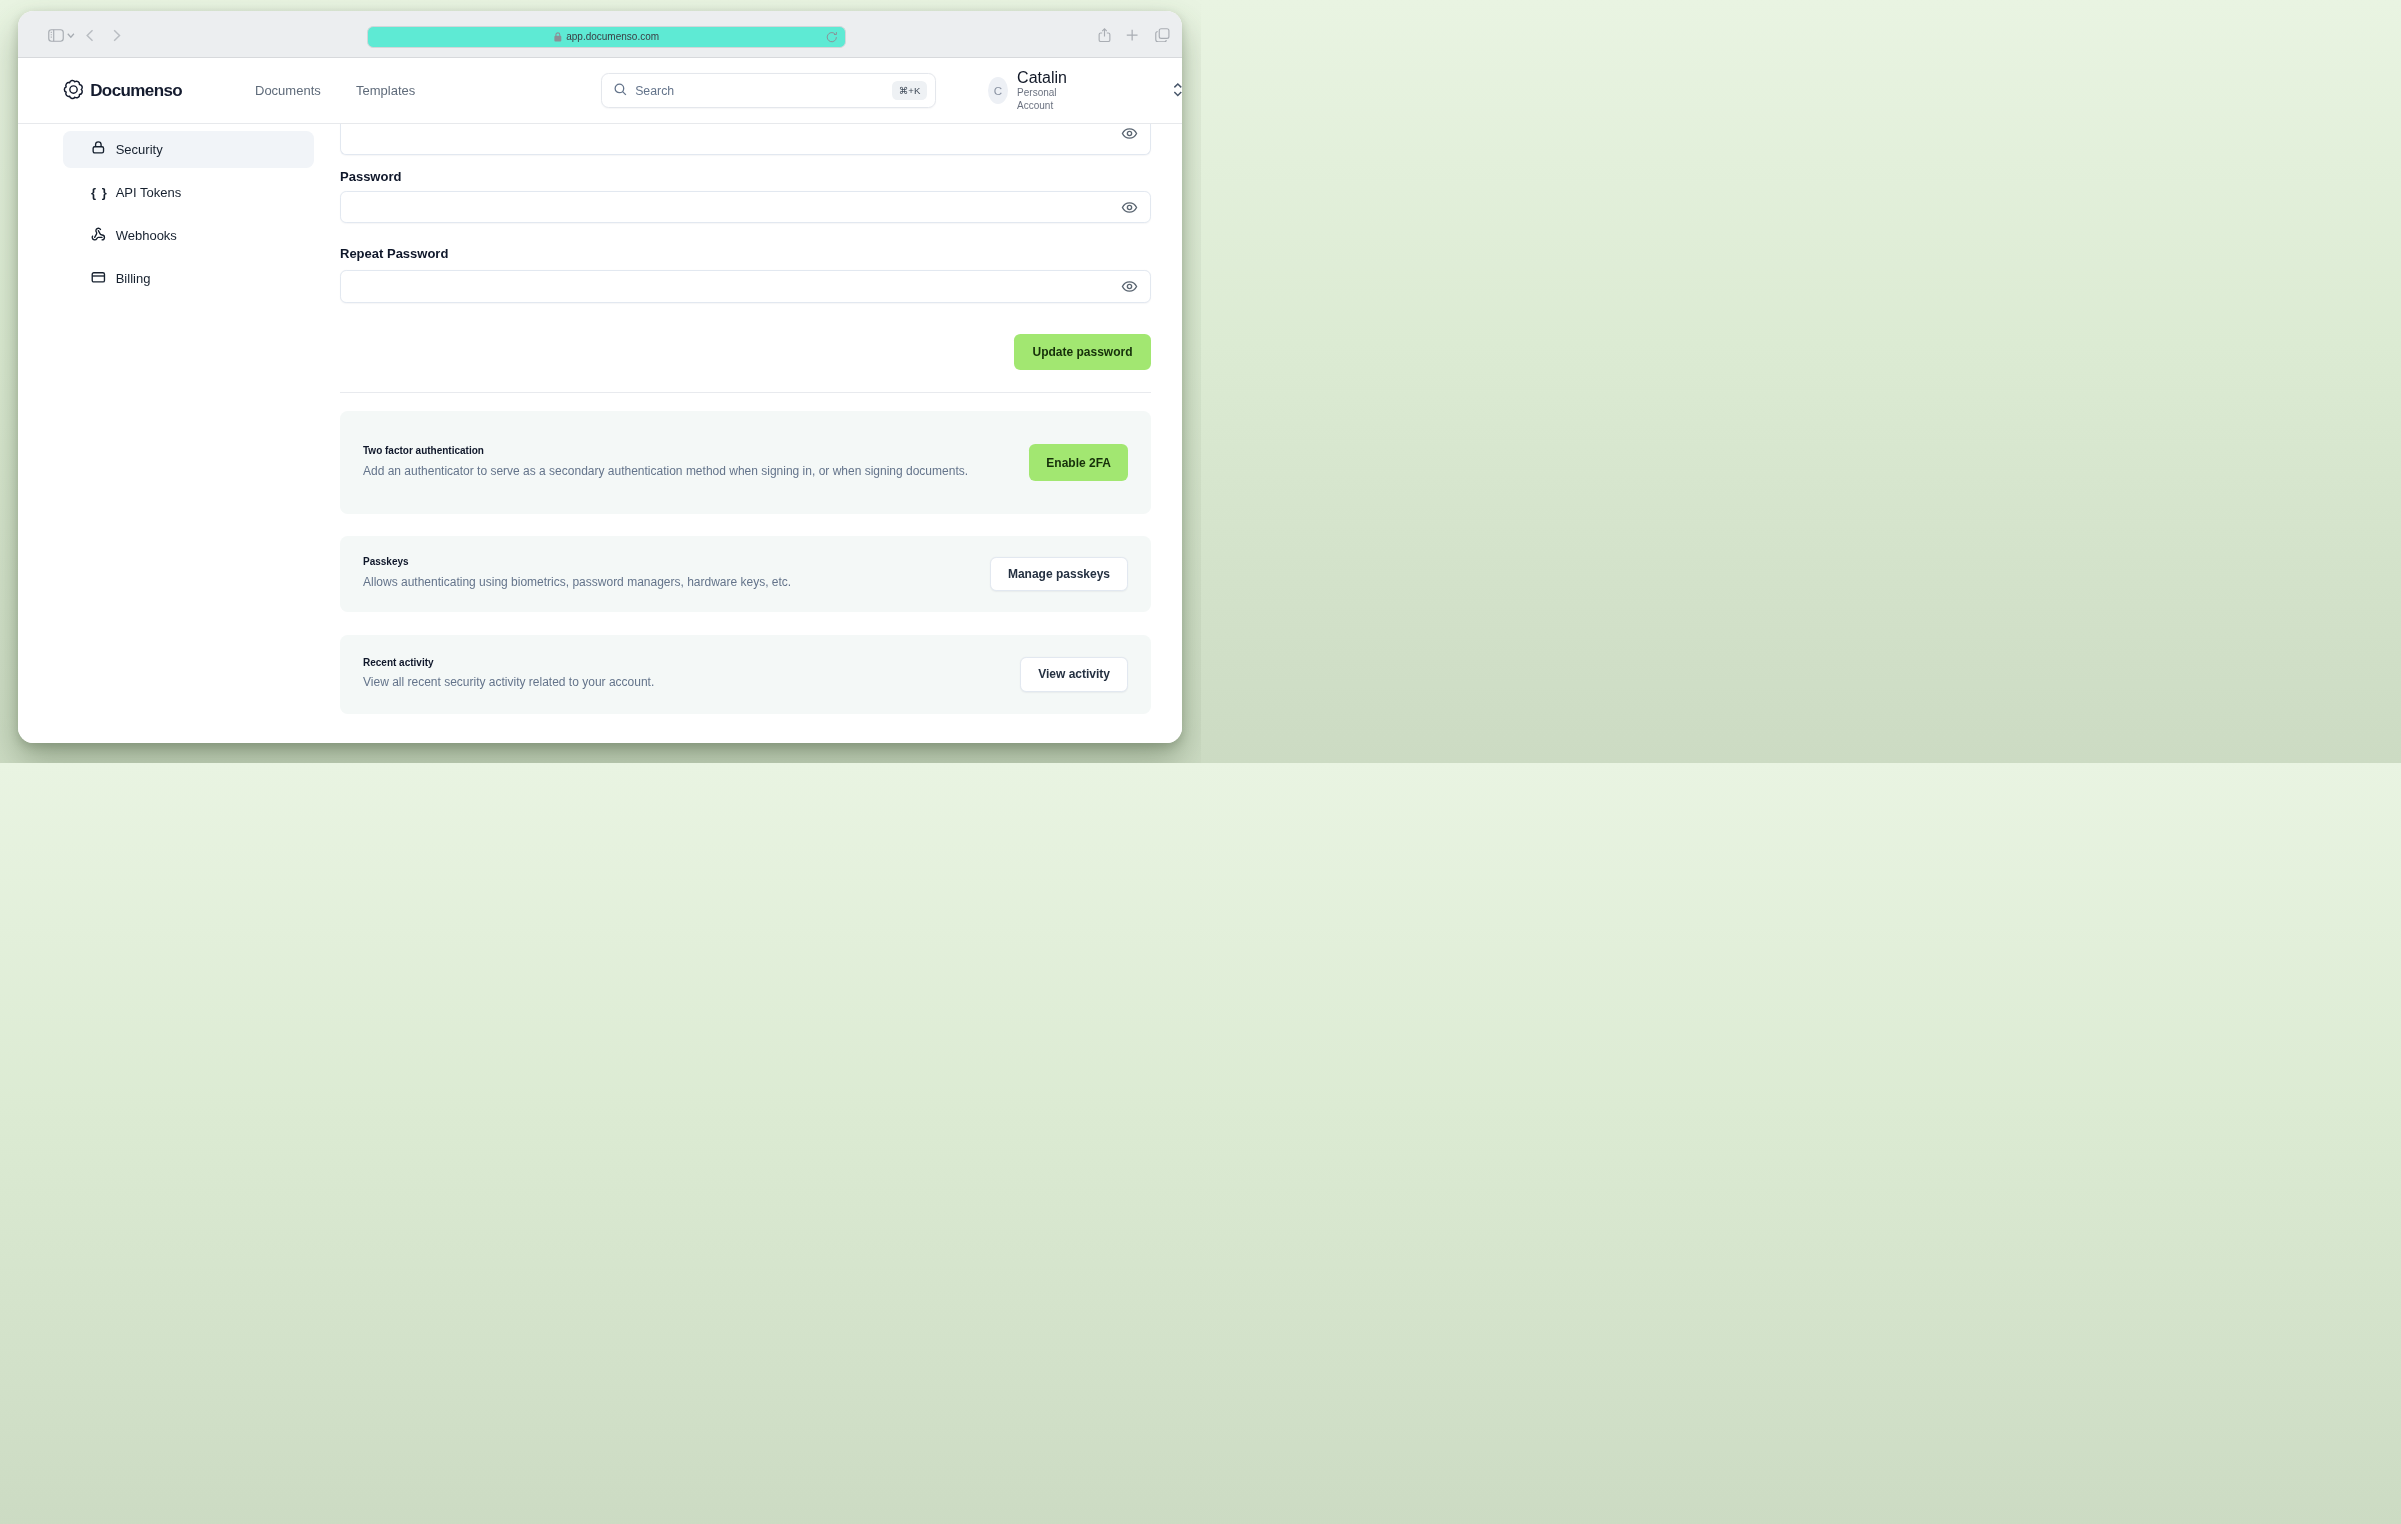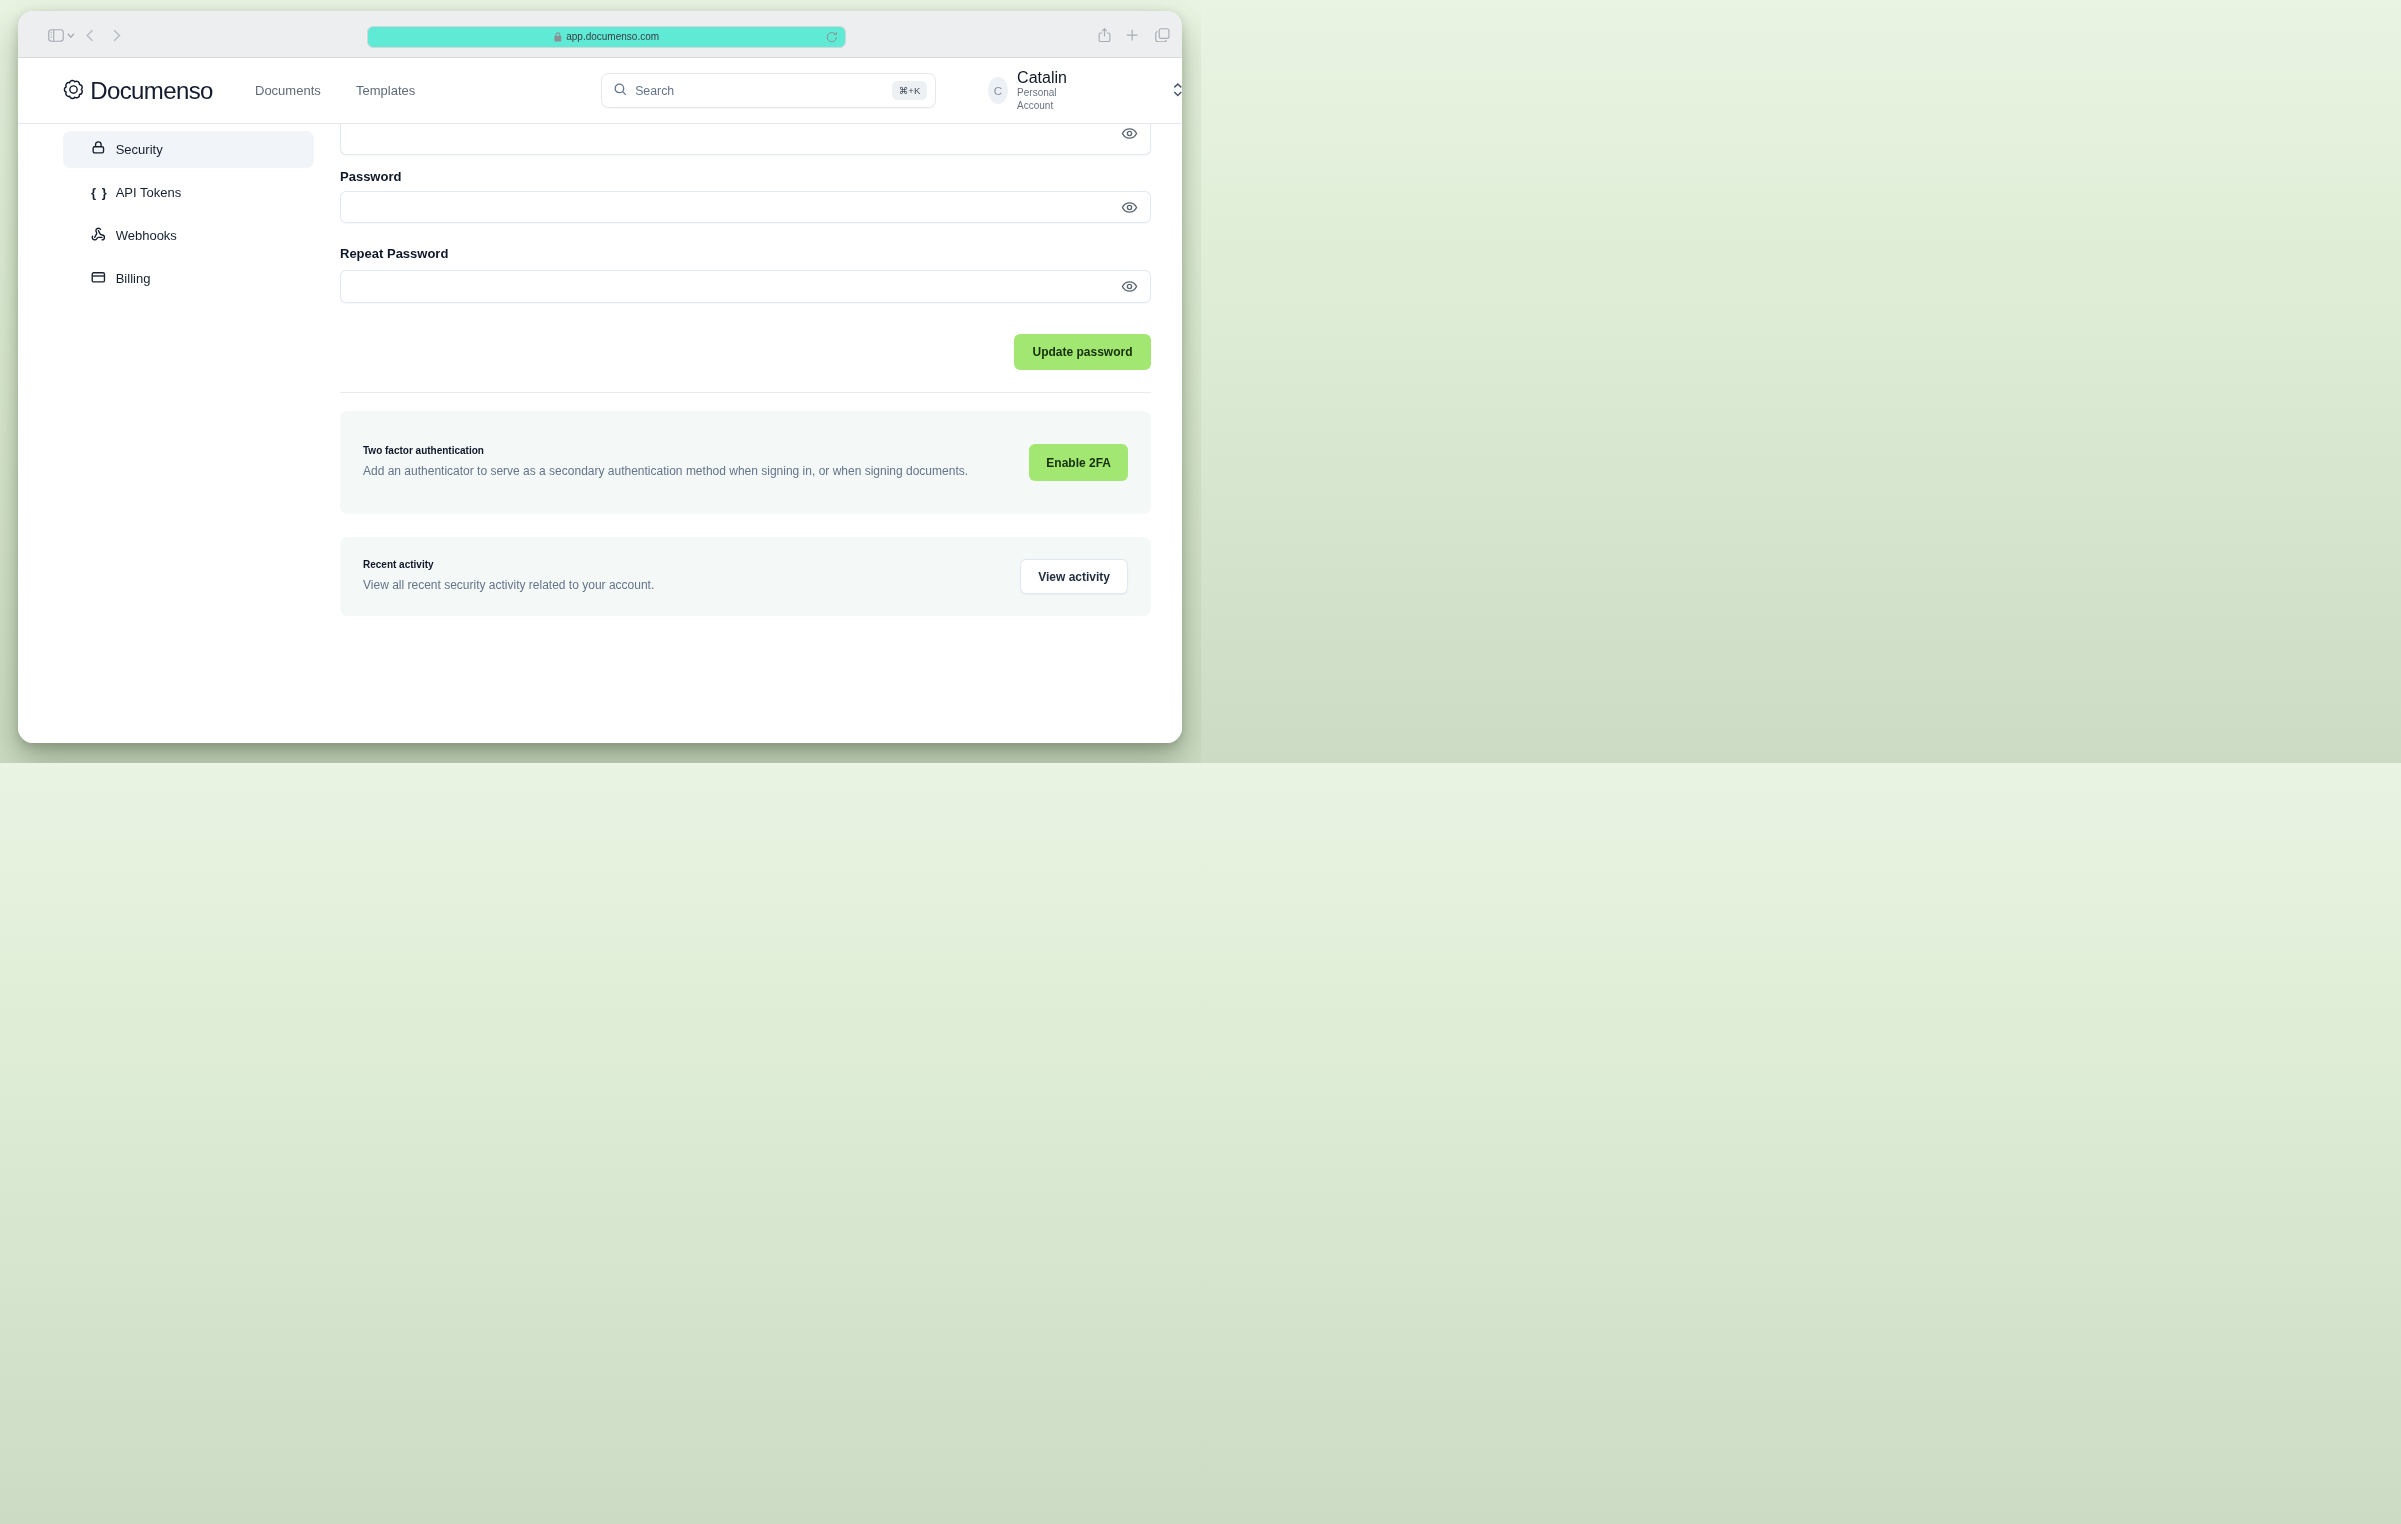--- a/index.html
+++ b/index.html
@@ -28,21 +28,21 @@
     display:flex; align-items:center; justify-content:center; gap:4.6px;
   }
   .urlbar .url-text { font-size:10px; color:#3a3e44; }
   .url-reload { position:absolute; right:7px; top:3.9px; }
   
   .app-header {
     position:absolute; left:0; top:47px; right:0; height:66px;
     background:#ffffff; border-bottom:0.8px solid #e7e9ec; z-index:5;
   }
   .logo { position:absolute; left:45px; top:0; height:66px; display:flex; align-items:center; gap:6.2px; }
-  .logo-text { font-size:24px; font-weight:400; letter-spacing:-0.6px; color:#141b2e; }
+  .logo-text { font-size:17px; font-weight:700; letter-spacing:-0.6px; color:#141b2e; }
   .nav-link { position:absolute; top:0; height:66px; display:flex; align-items:center;
     font-size:13px; font-weight:500; color:#5f6b7a; cursor:pointer; }
   .nav-documents { left:237px; }
   .nav-templates { left:338px; }
   .searchbox {
     position:absolute; left:583px; top:15.4px; width:335px; height:35px;
     border:0.8px solid #e4e7ec; border-radius:7.7px; background:#fff;
     display:flex; align-items:center; padding:0 7.7px 0 10.8px; gap:7.7px;
     box-shadow:0 0.8px 1.5px rgba(16,24,40,.04);
   }
@@ -288,20 +288,27 @@
       <div class="divider" style="margin-top:22.4px;"></div>
 
       <section class="card" style="margin-top:18px; height:103px;">
         <div>
           <div class="card-title">Two factor authentication</div>
           <div class="card-desc">Add an authenticator to serve as a secondary authentication method when signing in, or when signing documents.</div>
         </div>
         <button class="btn btn-primary" style="height:37px; padding:0 17px;">Enable 2FA</button>
       </section>
 
+      <section class="card" style="margin-top:21.6px; height:76px;">
+        <div>
+          <div class="card-title">Passkeys</div>
+          <div class="card-desc">Allows authenticating using biometrics, password managers, hardware keys, etc.</div>
+        </div>
+        <button class="btn btn-secondary" style="height:34px; padding:0 17px;">Manage passkeys</button>
+      </section>
 
       <section class="card" style="margin-top:23px; height:79px;">
         <div>
           <div class="card-title">Recent activity</div>
           <div class="card-desc">View all recent security activity related to your account.</div>
         </div>
         <button class="btn btn-secondary" style="height:35px; padding:0 17px;">View activity</button>
       </section>
 
     </main>

